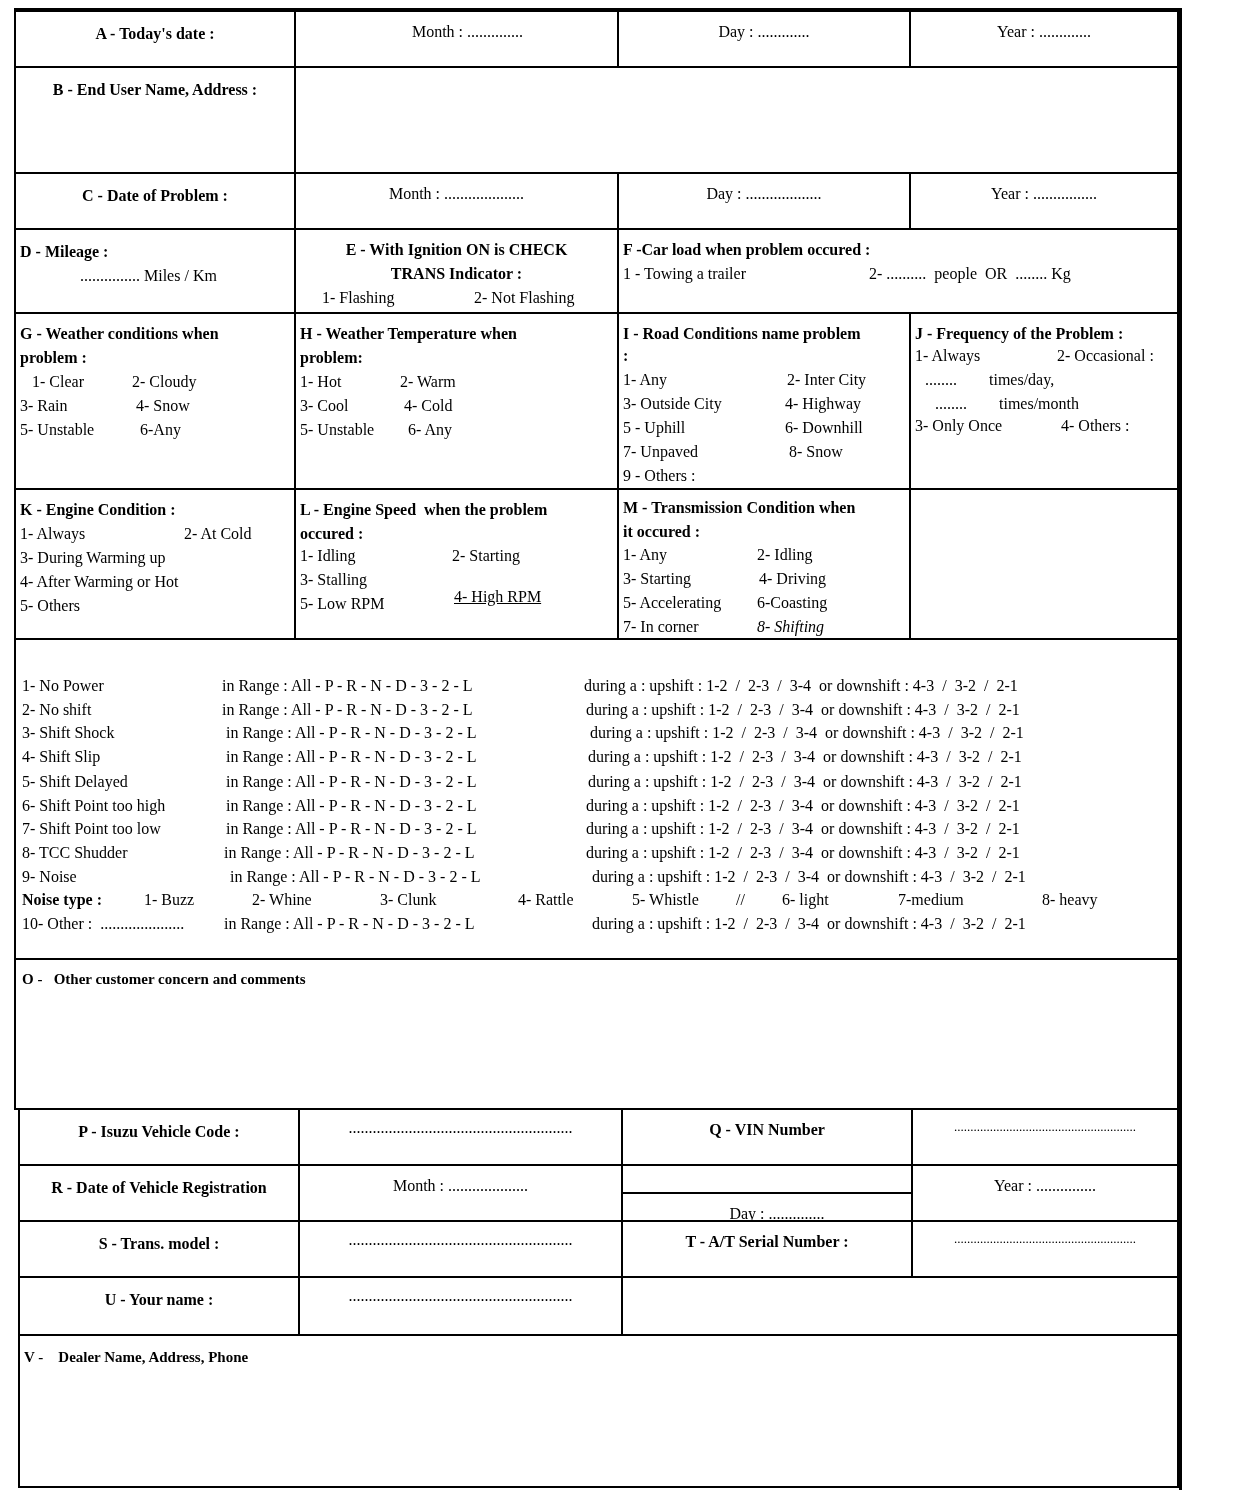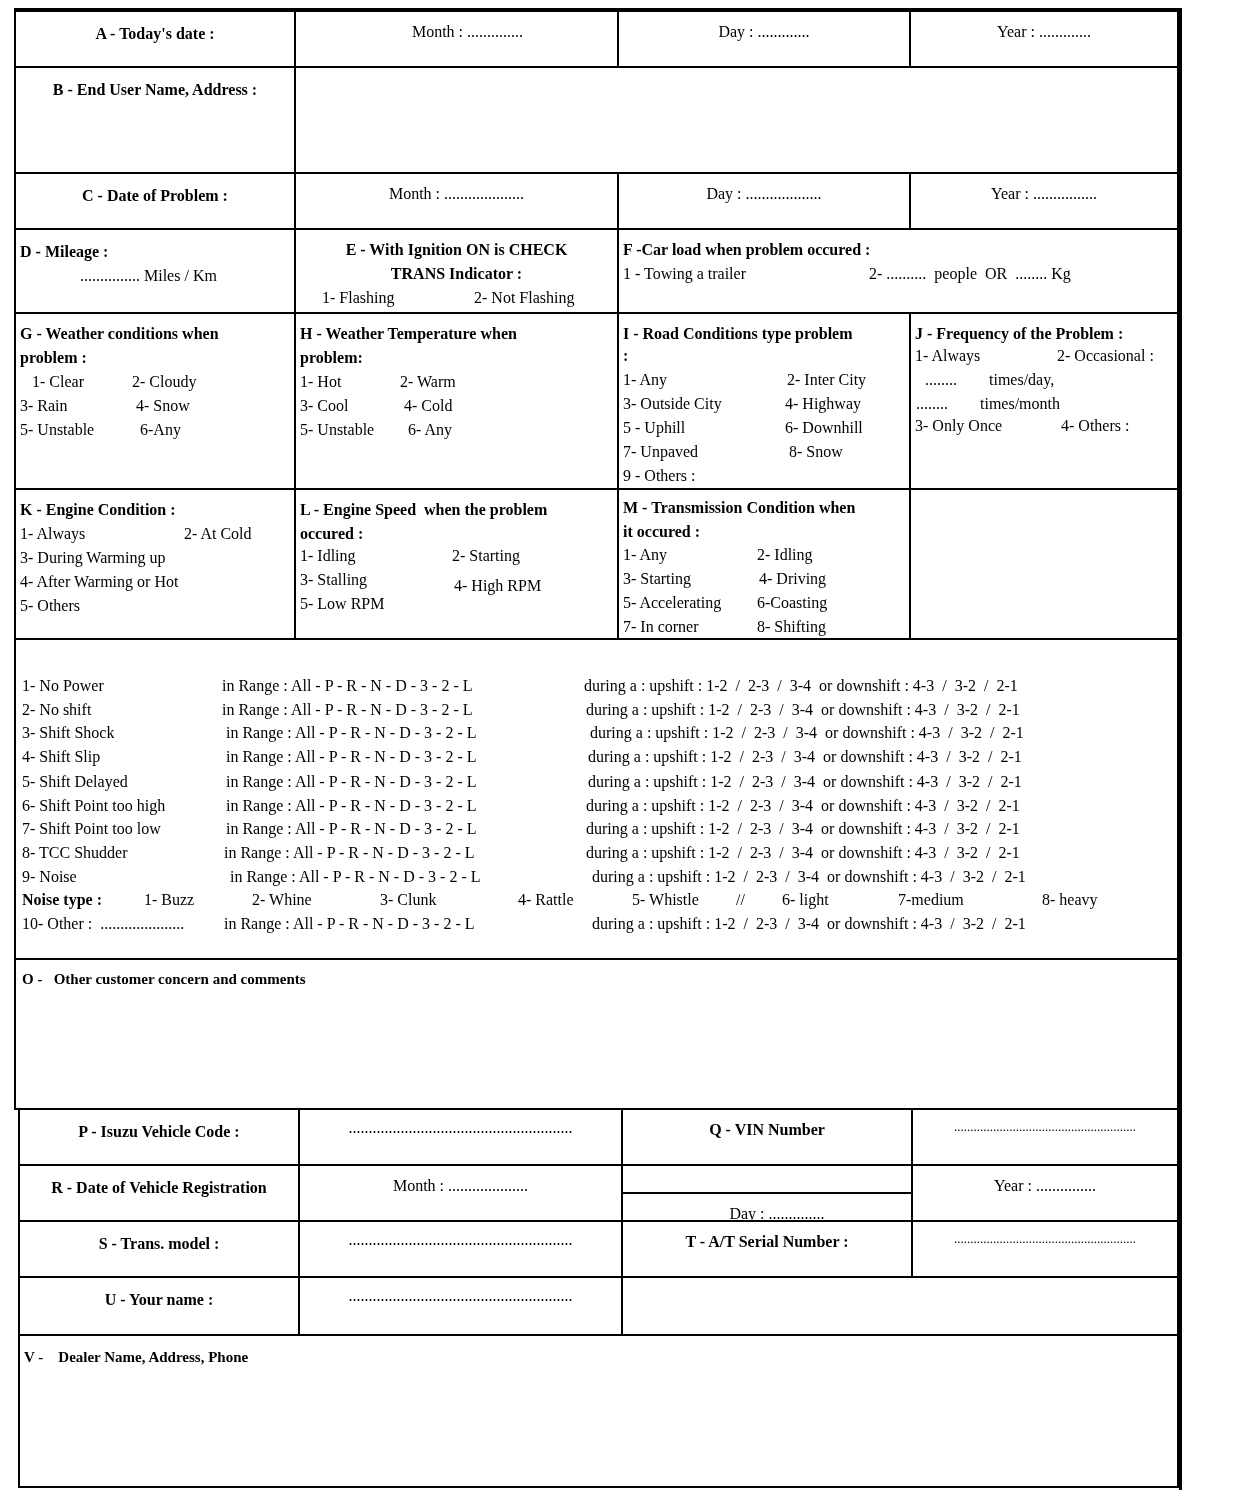--- a/index.html
+++ b/index.html
@@ -77,70 +77,70 @@
   <div class="line b" style="left:4px;top:12px;">H - Weather Temperature when</div>
   <div class="line b" style="left:4px;top:36px;">problem:</div>
   <div class="line" style="left:4px;top:60px;">1- Hot</div>
   <div class="line" style="left:104px;top:60px;">2- Warm</div>
   <div class="line" style="left:4px;top:84px;">3- Cool</div>
   <div class="line" style="left:108px;top:84px;">4- Cold</div>
   <div class="line" style="left:4px;top:108px;">5- Unstable</div>
   <div class="line" style="left:112px;top:108px;">6- Any</div>
 </div>
 <div class="cell" style="left:617px;top:312px;width:294px;height:178px;">
-  <div class="line b" style="left:4px;top:12px;">I - Road Conditions type problem</div>
+  <div class="line b" style="left:4px;top:12px;">I - Road Conditions name problem</div>
   <div class="line b" style="left:4px;top:34px;">:</div>
   <div class="line" style="left:4px;top:58px;">1- Any</div>
   <div class="line" style="left:168px;top:58px;">2- Inter City</div>
   <div class="line" style="left:4px;top:82px;">3- Outside City</div>
   <div class="line" style="left:166px;top:82px;">4- Highway</div>
   <div class="line" style="left:4px;top:106px;">5 - Uphill</div>
   <div class="line" style="left:166px;top:106px;">6- Downhill</div>
   <div class="line" style="left:4px;top:130px;">7- Unpaved</div>
   <div class="line" style="left:170px;top:130px;">8- Snow</div>
   <div class="line" style="left:4px;top:154px;">9 - Others :</div>
 </div>
 <div class="cell" style="left:909px;top:312px;width:270px;height:178px;">
   <div class="line b" style="left:4px;top:12px;">J - Frequency of the Problem :</div>
   <div class="line" style="left:4px;top:34px;">1- Always</div>
   <div class="line" style="left:146px;top:34px;">2- Occasional :</div>
   <div class="line" style="left:14px;top:58px;">........        times/day,</div>
-  <div class="line" style="left:5px;top:82px;">........        times/month</div>
+  <div class="line" style="left:24px;top:82px;">........        times/month</div>
   <div class="line" style="left:4px;top:104px;">3- Only Once</div>
   <div class="line" style="left:150px;top:104px;">4- Others :</div>
 </div>
 
 <div class="cell" style="left:14px;top:488px;width:282px;height:152px;">
   <div class="line b" style="left:4px;top:12px;">K - Engine Condition :</div>
   <div class="line" style="left:4px;top:36px;">1- Always</div>
   <div class="line" style="left:168px;top:36px;">2- At Cold</div>
   <div class="line" style="left:4px;top:60px;">3- During Warming up</div>
   <div class="line" style="left:4px;top:84px;">4- After Warming or Hot</div>
   <div class="line" style="left:4px;top:108px;">5- Others</div>
 </div>
 <div class="cell" style="left:294px;top:488px;width:325px;height:152px;">
   <div class="line b" style="left:4px;top:12px;">L - Engine Speed  when the problem</div>
   <div class="line b" style="left:4px;top:36px;">occured :</div>
   <div class="line" style="left:4px;top:58px;">1- Idling</div>
   <div class="line" style="left:156px;top:58px;">2- Starting</div>
   <div class="line" style="left:4px;top:82px;">3- Stalling</div>
-  <div class="line" style="left:158px;top:88px;">4- High RPM</div>
+  <div class="line" style="left:158px;top:99px;text-decoration:underline;">4- High RPM</div>
   <div class="line" style="left:4px;top:106px;">5- Low RPM</div>
 </div>
 <div class="cell" style="left:617px;top:488px;width:294px;height:152px;">
   <div class="line b" style="left:4px;top:10px;">M - Transmission Condition when</div>
   <div class="line b" style="left:4px;top:34px;">it occured :</div>
   <div class="line" style="left:4px;top:57px;">1- Any</div>
   <div class="line" style="left:138px;top:57px;">2- Idling</div>
   <div class="line" style="left:4px;top:81px;">3- Starting</div>
   <div class="line" style="left:140px;top:81px;">4- Driving</div>
   <div class="line" style="left:4px;top:105px;">5- Accelerating</div>
   <div class="line" style="left:138px;top:105px;">6-Coasting</div>
   <div class="line" style="left:4px;top:129px;">7- In corner</div>
-  <div class="line" style="left:138px;top:129px;">8- Shifting</div>
+  <div class="line" style="left:138px;top:129px;font-style:italic;">8- Shifting</div>
 </div>
 <div class="cell" style="left:909px;top:488px;width:270px;height:152px;"></div>
 
 <div class="cell" style="left:14px;top:638px;width:1165px;height:322px;">
 
   <div class="line" style="left:6px;top:38px;">1- No Power</div>
   <div class="line" style="left:206px;top:38px;">in Range : All - P - R - N - D - 3 - 2 - L</div>
   <div class="line" style="left:568px;top:38px;">during a : upshift : 1-2  /  2-3  /  3-4  or downshift : 4-3  /  3-2  /  2-1</div>
 
   <div class="line" style="left:6px;top:62px;">2- No shift</div>

